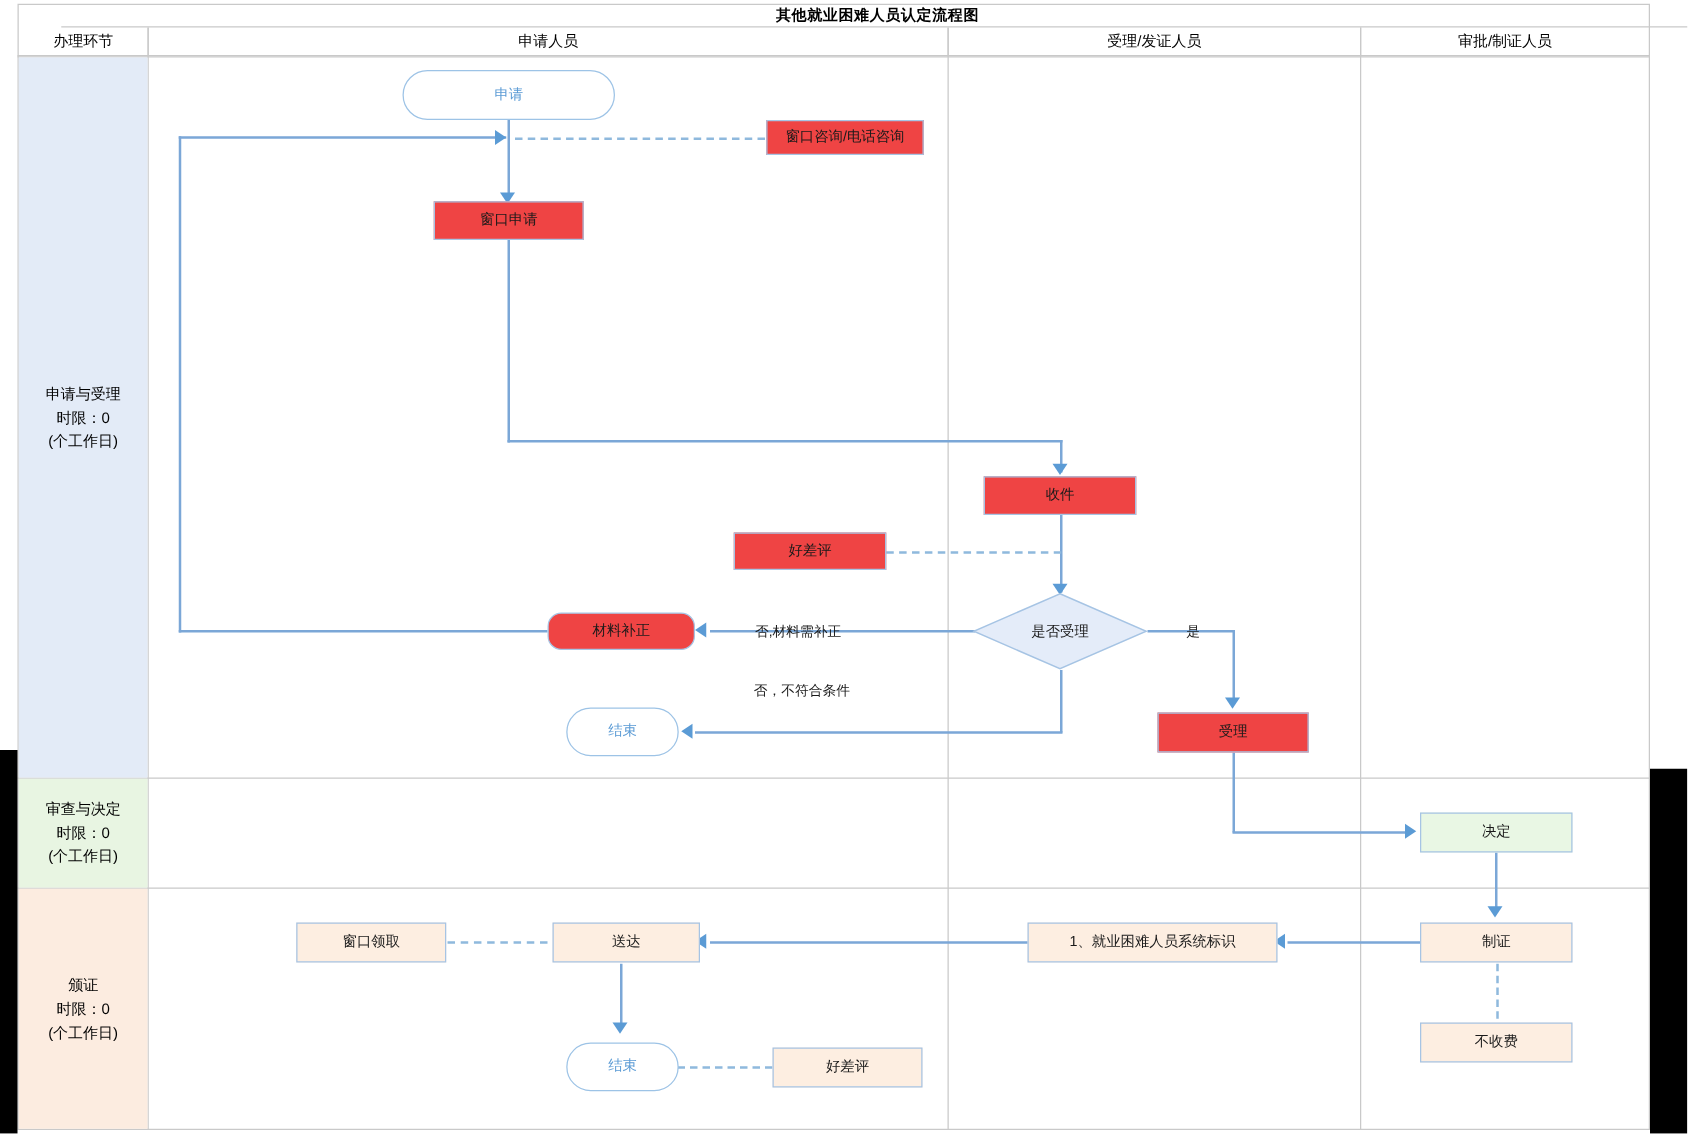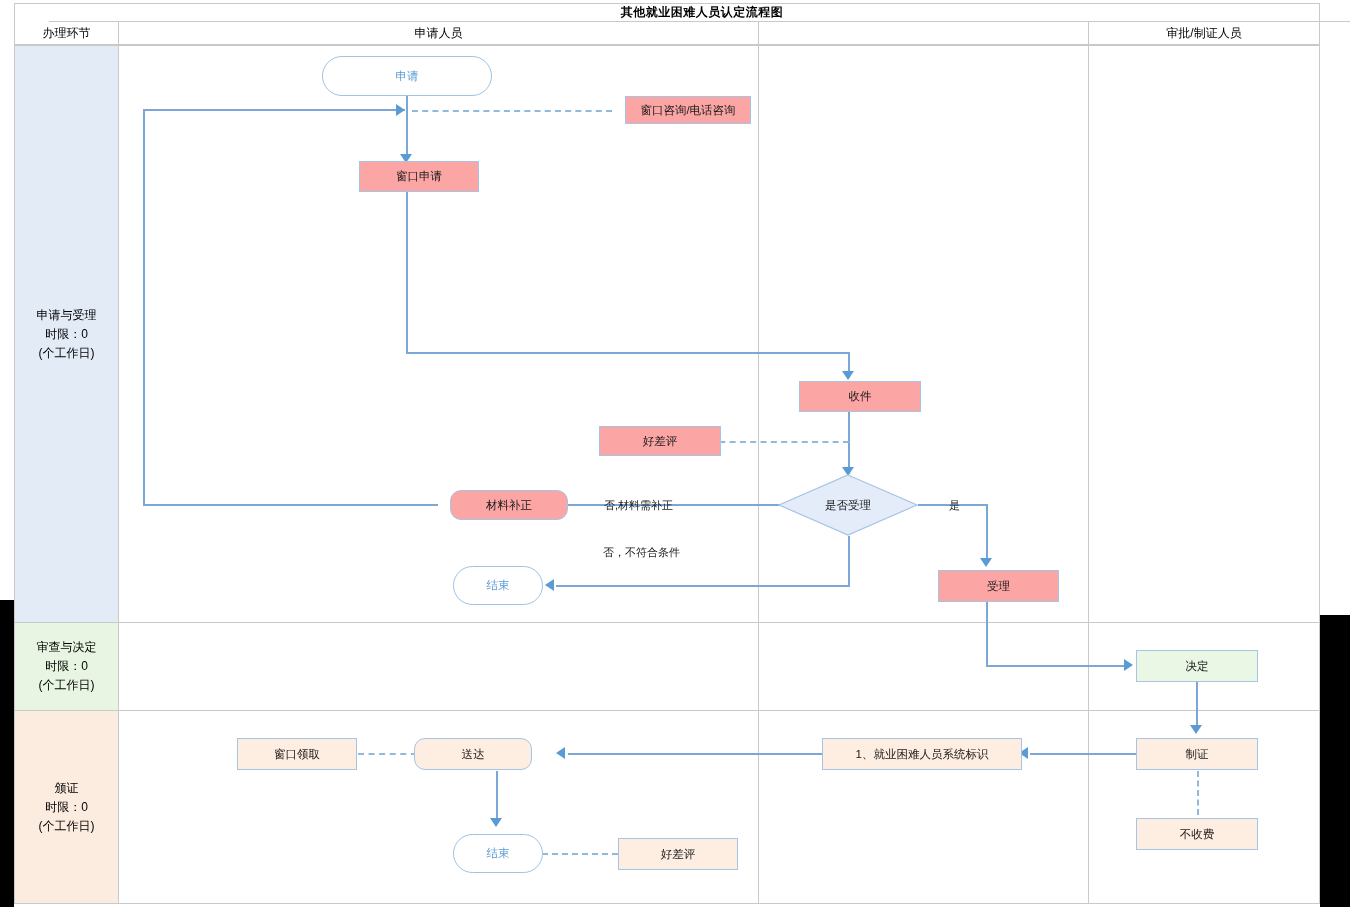--- a/index.html
+++ b/index.html
@@ -29,21 +29,21 @@
   .stage{position:absolute;left:15px;width:103px;
          display:flex;align-items:center;justify-content:center;text-align:center;
          font-size:12px;color:#000;line-height:19px;box-sizing:border-box;}
   .stage.s1{background:#e3ebf7;}
   .stage.s2{background:#e8f5e2;}
   .stage.s3{background:#fcece0;}
 
   
   .node{position:absolute;box-sizing:border-box;display:flex;align-items:center;justify-content:center;
         font-size:11.5px;color:#1a1a1a;text-align:center;line-height:1.25;}
-  .blue{background:#fca5a5;border:1px solid #a6c4e4;margin-left:12px;}
+  .blue{background:#ef4444;border:1px solid #a6c4e4;}
   .green{background:#e9f7e4;border:1px solid #a6c4e4;}
   .peach{background:#fdeee1;border:1px solid #a6c4e4;}
   .term{background:#ffffff;border:1px solid #9dc3e6;border-radius:22px;color:#5b9bd5;}
 
   
   .ln{position:absolute;background:#7ba7d7;}
   .lnv{width:2px;}
   .lnh{height:2px;}
   .dash-h{position:absolute;height:0;border-top:2px dashed #8fb9dd;}
   .dash-v{position:absolute;width:0;border-left:2px dashed #8fb9dd;}
@@ -64,20 +64,21 @@
 
   <div class="frame"></div>
 
   <div class="title-row">
     <span>其他就业困难人员认定流程图</span>
   </div>
 
   <div class="head-row">
     <div class="head-cell" style="left:1px;width:103px;">办理环节</div>
     <div class="head-cell b" style="left:104px;width:640px;">申请人员</div>
+    <div class="head-cell b" style="left:744px;width:330px;">受理/发证人员</div>
     <div class="head-cell b" style="left:1074px;width:231px;">审批/制证人员</div>
   </div>
 
   <div class="vdiv" style="left:118px;top:22px;height:882px;"></div>
   <div class="vdiv" style="left:758px;top:22px;height:882px;"></div>
   <div class="vdiv" style="left:1088px;top:22px;height:882px;"></div>
 
   <div class="hdiv" style="top:45px;"></div>
   <div class="hdiv" style="top:622px;"></div>
   <div class="hdiv" style="top:710px;"></div>
@@ -174,21 +175,21 @@
     <div style="position:absolute;left:0;top:0;width:140px;height:62px;display:flex;align-items:center;justify-content:center;font-size:11.5px;color:#1a1a1a;">是否受理</div>
   </div>
 
   <div class="node blue" style="left:438px;top:490px;width:118px;height:30px;border-radius:11px;">材料补正</div>
   <div class="node term" style="left:453px;top:566px;width:90px;height:39px;">结束</div>
   <div class="node blue" style="left:926px;top:570px;width:121px;height:32px;">受理</div>
   <div class="node green" style="left:1136px;top:650px;width:122px;height:32px;">决定</div>
   <div class="node peach" style="left:1136px;top:738px;width:122px;height:32px;">制证</div>
   <div class="node peach" style="left:1136px;top:818px;width:122px;height:32px;">不收费</div>
   <div class="node peach" style="left:822px;top:738px;width:200px;height:32px;">1、就业困难人员系统标识</div>
-  <div class="node peach" style="left:414px;top:738px;width:118px;height:32px;border-radius:11px;">送达</div>
+  <div class="node peach" style="left:442px;top:738px;width:118px;height:32px;">送达</div>
   <div class="node peach" style="left:237px;top:738px;width:120px;height:32px;">窗口领取</div>
   <div class="node term" style="left:453px;top:834px;width:90px;height:39px;">结束</div>
   <div class="node peach" style="left:618px;top:838px;width:120px;height:32px;">好差评</div>
 
   <div class="blk" style="left:0;top:600px;width:14px;height:307px;"></div>
   <div class="blk" style="left:1320px;top:615px;width:30px;height:292px;"></div>
 
 </div>
 
 </body></html>

